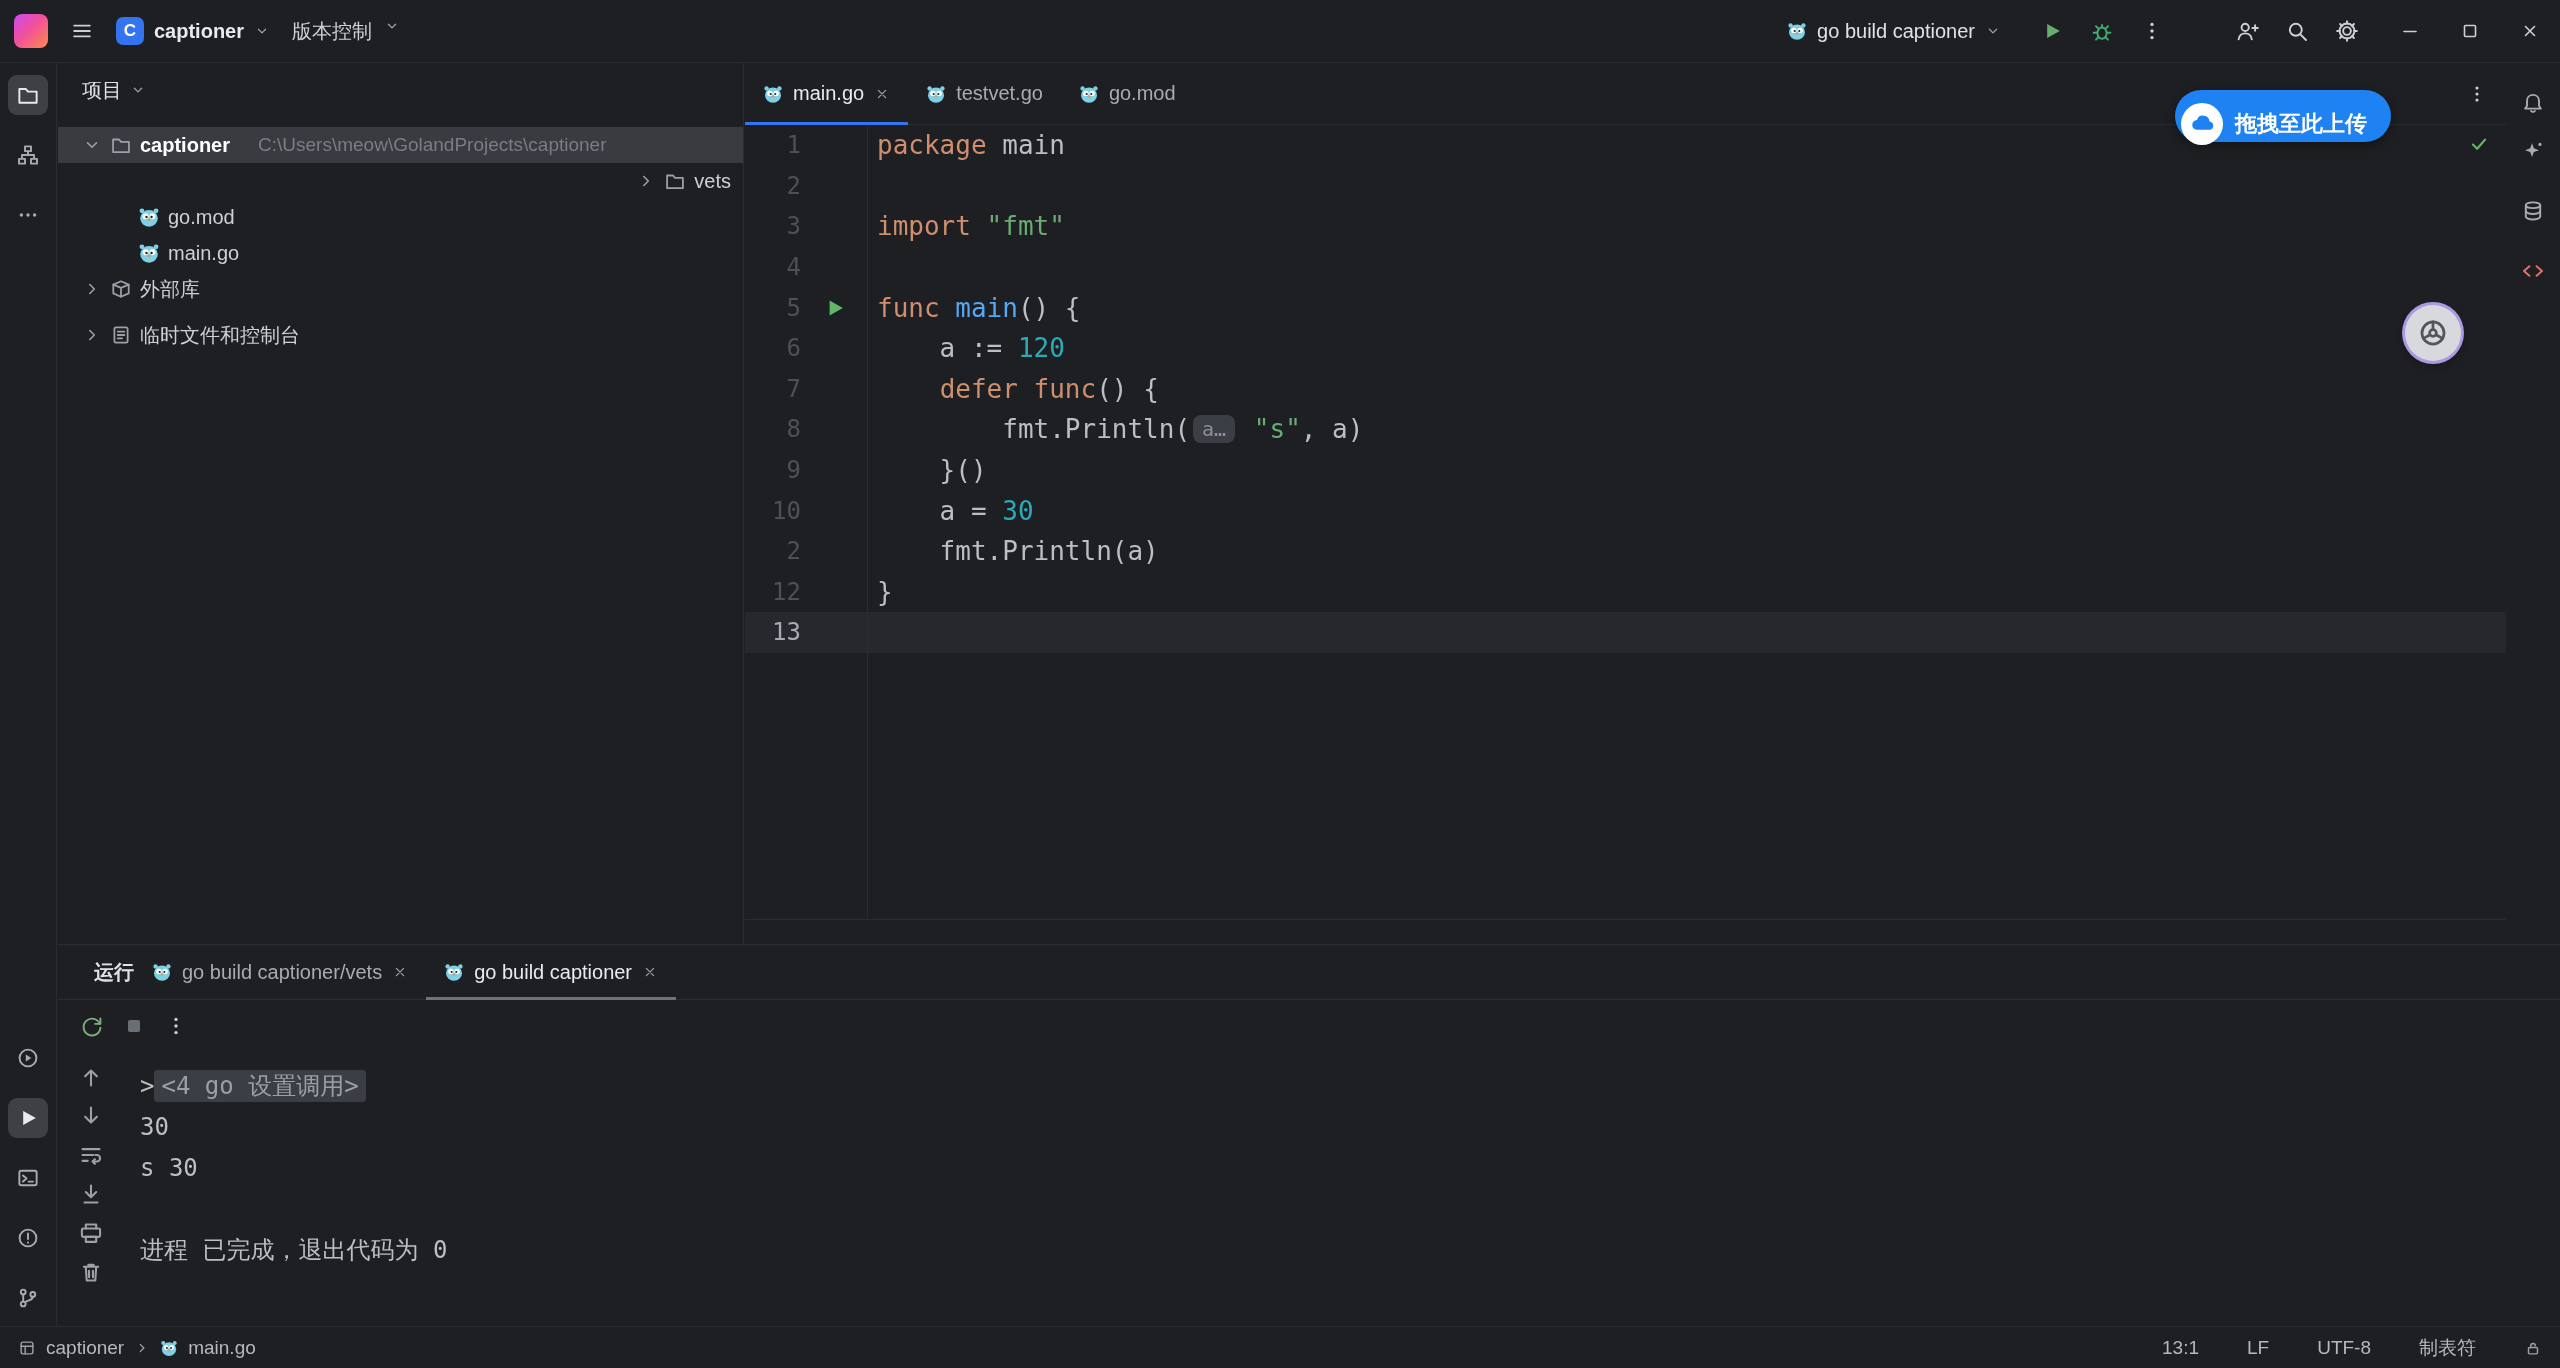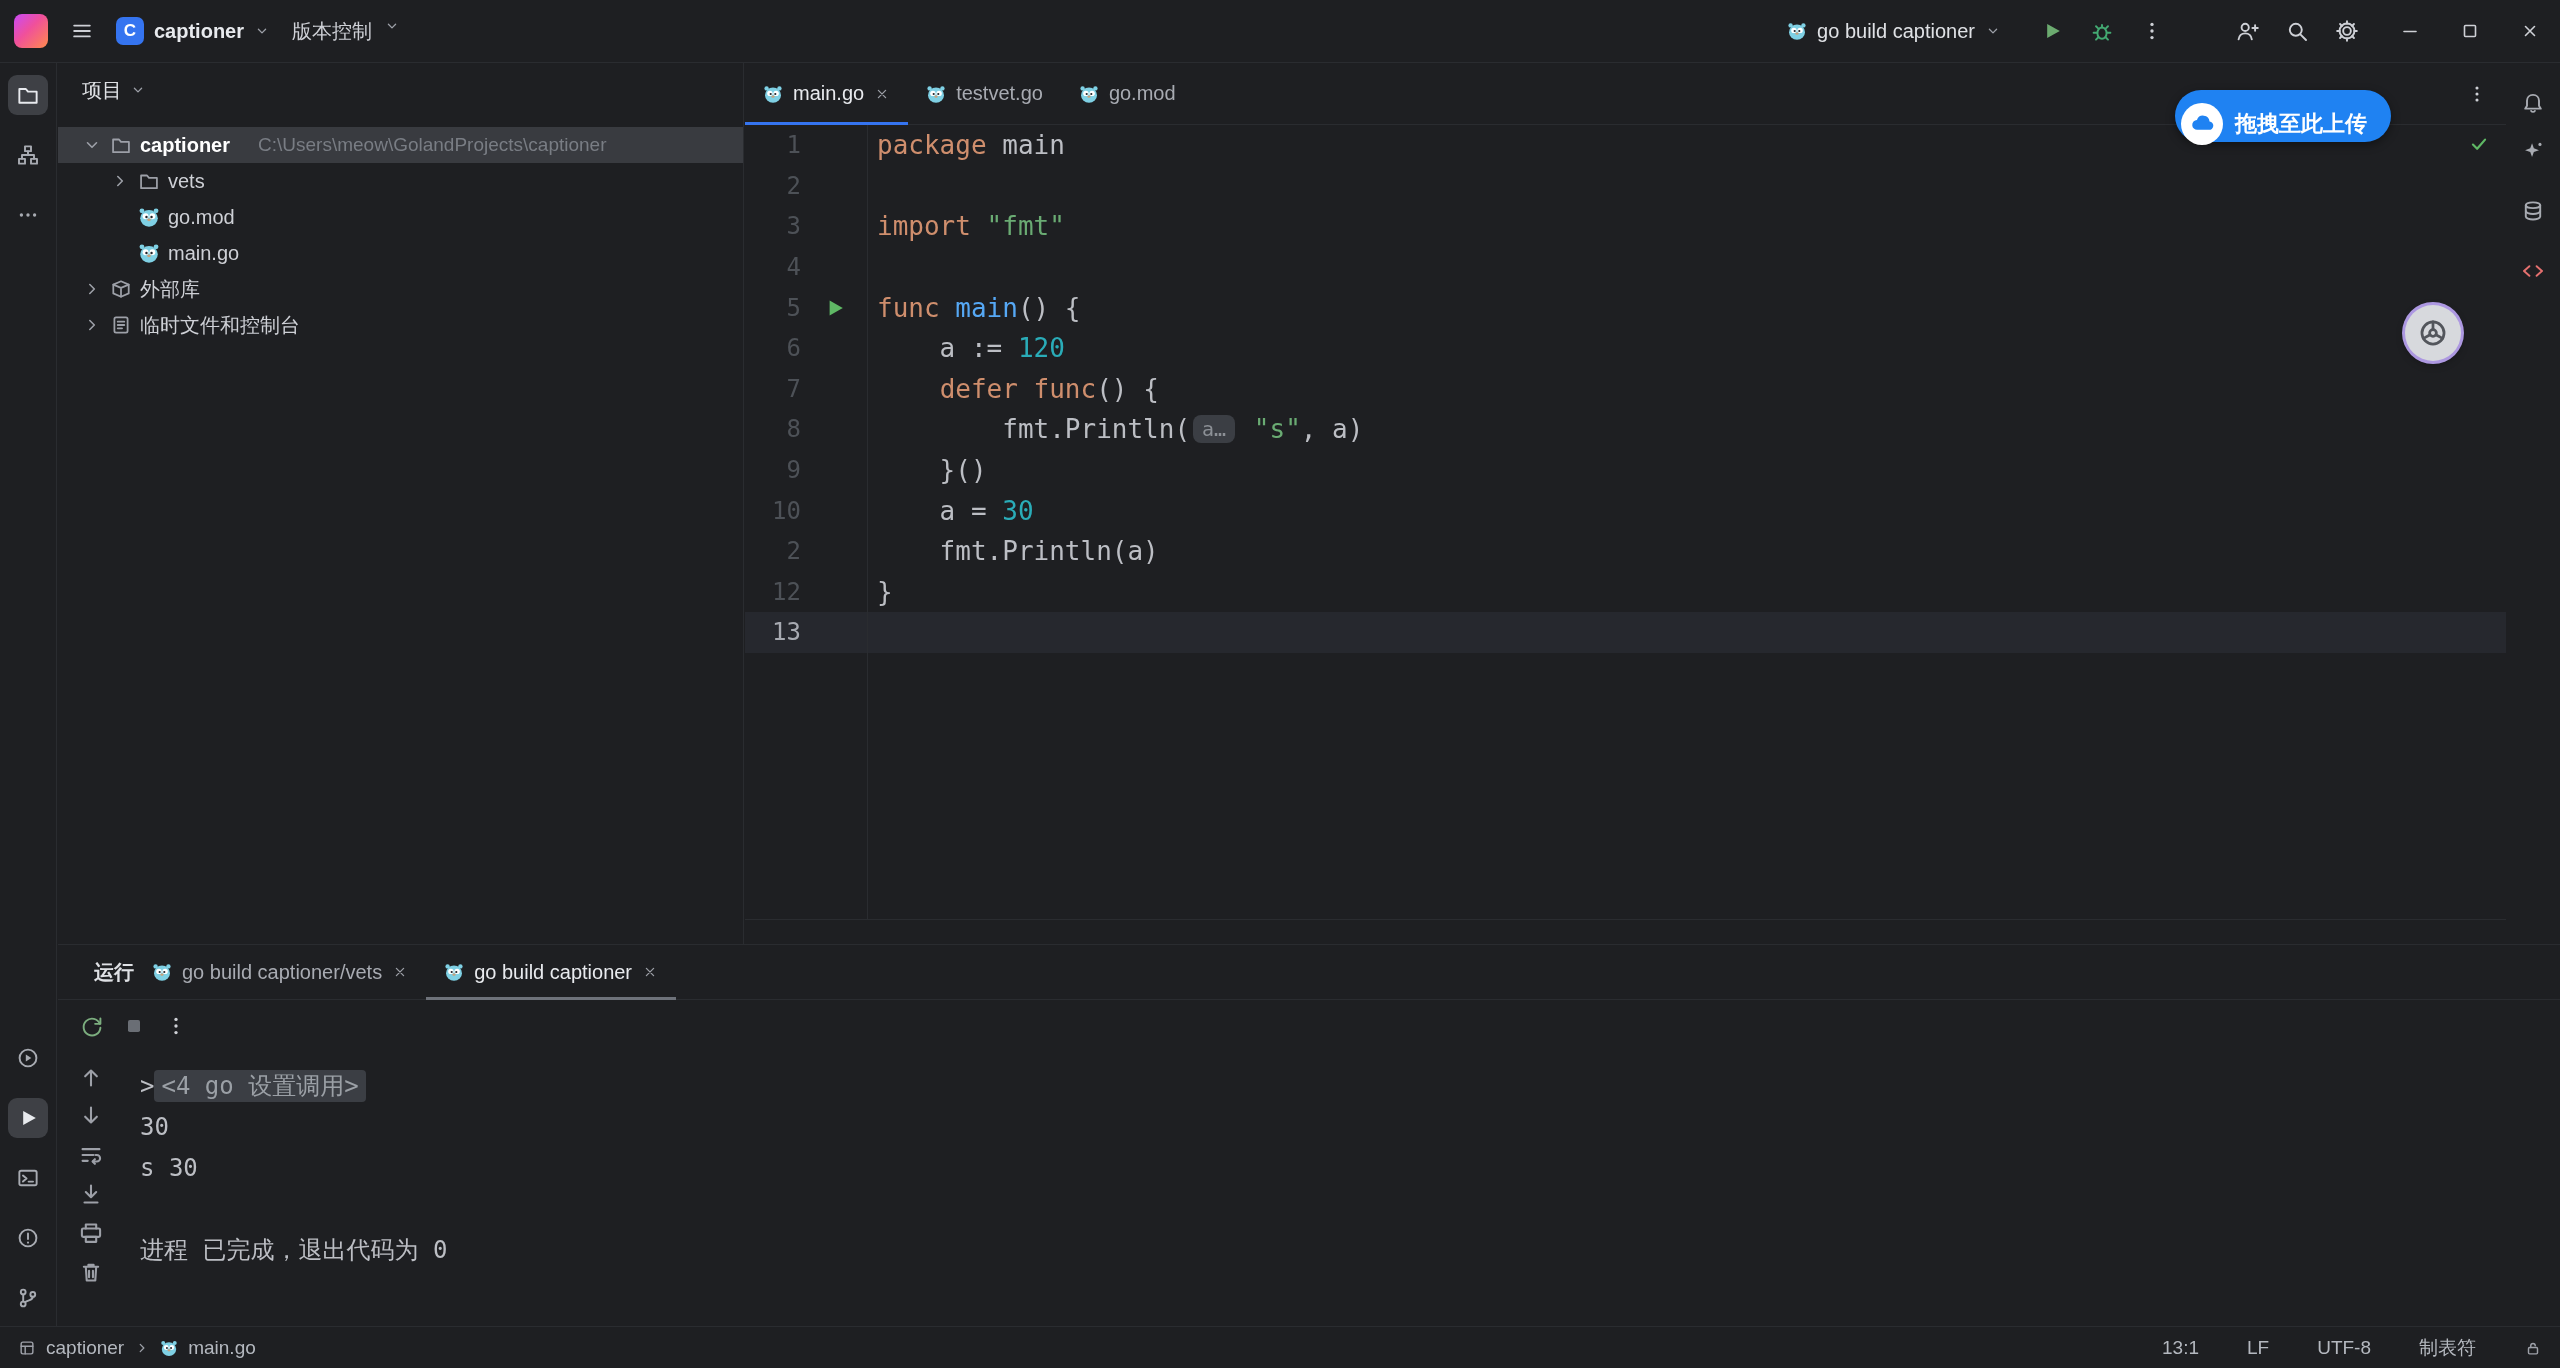--- a/index.html
+++ b/index.html
@@ -313,21 +313,21 @@
             </svg>
           </span>
           <span class="icon i22">
             <svg viewBox="0 0 20 20">
               <path d="M2.8 5h5.4l1.8 2.2h7.2v9.3H2.8z" class="s"></path>
             </svg>
           </span>
           <span class="tree-label bold">captioner</span>
           <span class="tree-path">C:\Users\meow\GolandProjects\captioner</span>
         </div>
-        <div class="tree-row" style="padding-left: 52px;">
+        <div class="tree-row" style="padding-left: 40px; justify-content: flex-end;">
           <span class="icon chev">
             <svg viewBox="0 0 20 20">
               <path d="M7.8 5.5l4.5 4.5-4.5 4.5" class="s"></path>
             </svg>
           </span>
           <span class="icon i22">
             <svg viewBox="0 0 20 20">
               <path d="M2.8 5h5.4l1.8 2.2h7.2v9.3H2.8z" class="s"></path>
             </svg>
           </span>
@@ -372,21 +372,21 @@
             </svg>
           </span>
           <span class="icon i22">
             <svg viewBox="0 0 20 20">
               <path d="M3 6l7-3 7 3v8l-7 3-7-3z" class="s"></path>
               <path d="M3 6l7 3 7-3M10 9v8" class="s"></path>
             </svg>
           </span>
           <span class="tree-label">外部库</span>
         </div>
-        <div class="tree-row" style="padding-left: 24px;">
+        <div class="tree-row" style="padding-left: 24px; margin-top: 10px;">
           <span class="icon chev">
             <svg viewBox="0 0 20 20">
               <path d="M7.8 5.5l4.5 4.5-4.5 4.5" class="s"></path>
             </svg>
           </span>
           <span class="icon i22">
             <svg viewBox="0 0 20 20">
               <rect x="4" y="3" width="12" height="14" rx="1.5" class="s"></rect>
               <path d="M7 7h6M7 10h6M7 13h4" class="s"></path>
             </svg>

